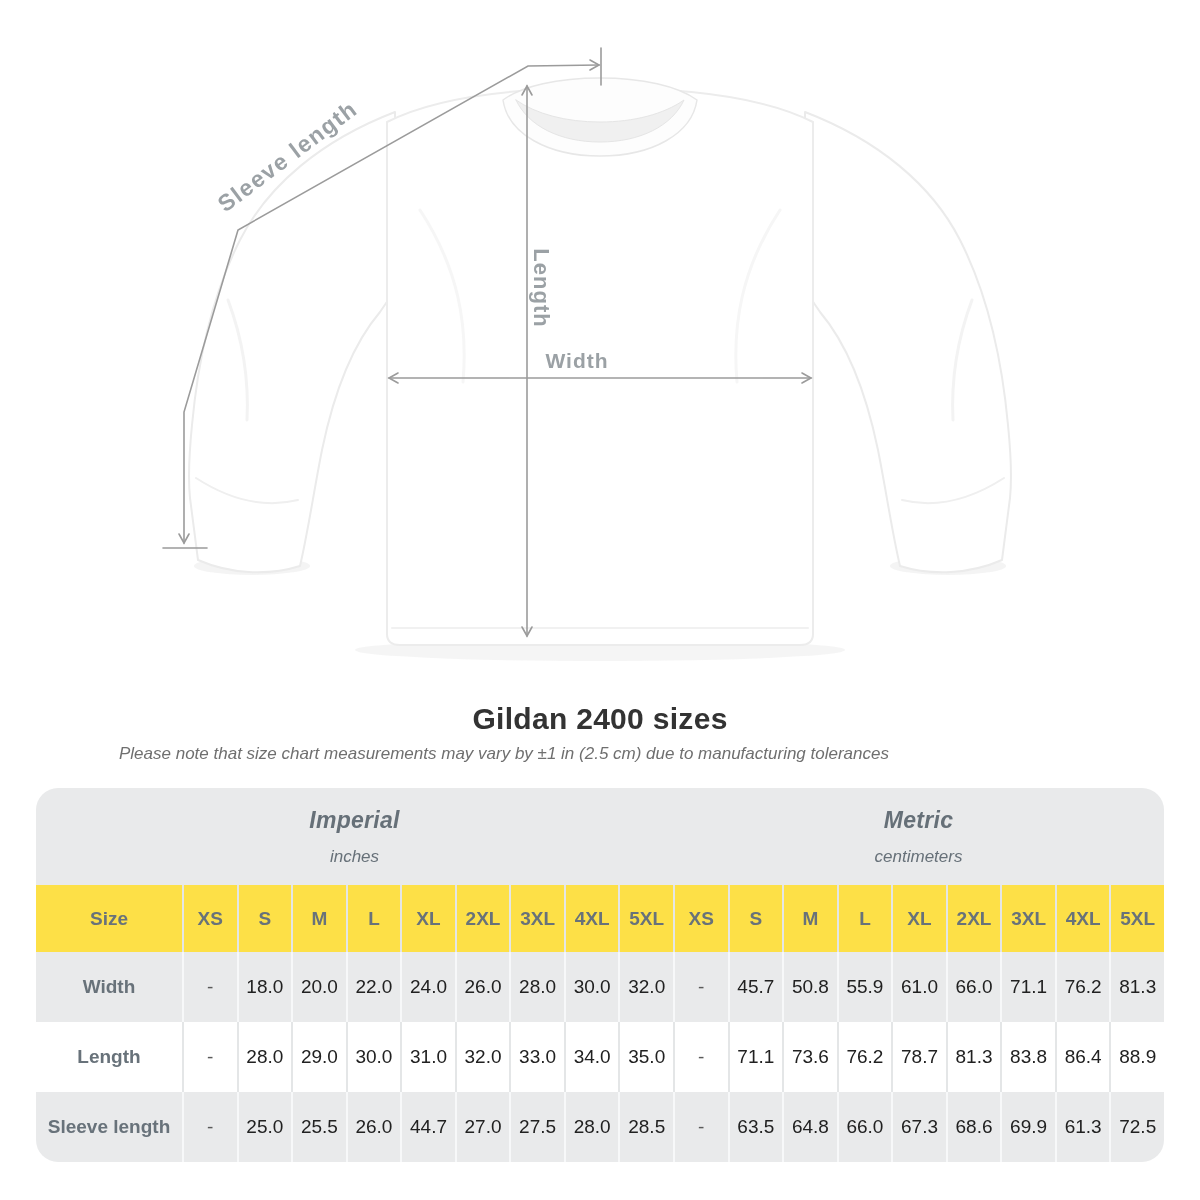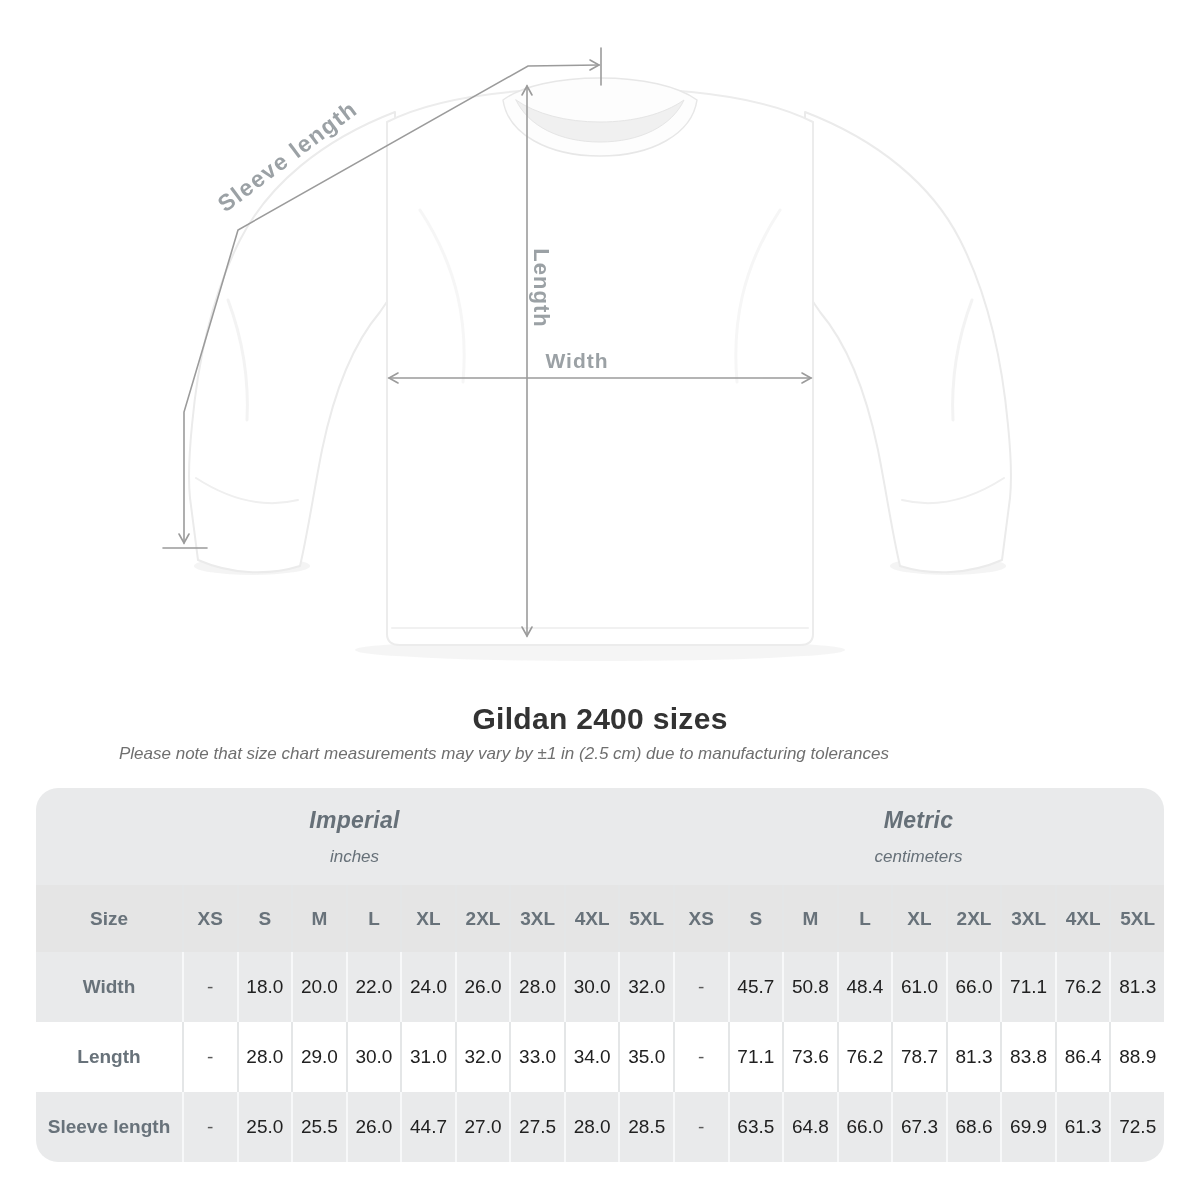--- a/index.html
+++ b/index.html
@@ -24,21 +24,21 @@
     position:absolute;left:36px;top:788px;width:1128px;
     border-radius:22px;overflow:hidden;background:#ffffff;
   }
   .band{display:grid;grid-template-columns:146px repeat(18,1fr);height:97px;background:#e9eaeb;}
   .band-cell{display:flex;flex-direction:column;align-items:center;justify-content:center;gap:13px;}
   .band-cell.imperial{grid-column:1/11;}
   .band-cell.metric{grid-column:11/20;}
   .g-title{font-size:23px;font-weight:bold;font-style:italic;color:#667078;letter-spacing:.3px;}
   .g-sub{font-size:17px;font-style:italic;color:#667078;}
   .row{display:grid;grid-template-columns:146px repeat(18,1fr);}
-  .row.r-head{height:67px;background:#e5e5e5;--sep:#e4e6e7;}
+  .row.r-head{height:67px;background:#fde047;--sep:#e4e6e7;}
   .row.r-white{height:70px;background:#ffffff;--sep:#e4e6e7;}
   .row.r-gray{height:70px;background:#e9eaeb;--sep:#f7f8f9;}
   .cell{display:flex;align-items:center;justify-content:center;font-size:19px;color:#212121;}
   .cell + .cell{border-left:2px solid var(--sep);}
   .cell.hdr,.cell.lab{font-weight:bold;color:#68727a;}
   .cell.dash{color:#5a5a5a;}
 </style>
 </head>
 <body>
 
@@ -166,21 +166,21 @@
       <div class="cell val">20.0</div>
       <div class="cell val">22.0</div>
       <div class="cell val">24.0</div>
       <div class="cell val">26.0</div>
       <div class="cell val">28.0</div>
       <div class="cell val">30.0</div>
       <div class="cell val">32.0</div>
       <div class="cell val dash">-</div>
       <div class="cell val">45.7</div>
       <div class="cell val">50.8</div>
-      <div class="cell val">48.4</div>
+      <div class="cell val">55.9</div>
       <div class="cell val">61.0</div>
       <div class="cell val">66.0</div>
       <div class="cell val">71.1</div>
       <div class="cell val">76.2</div>
       <div class="cell val">81.3</div>
     </div>
 
     <div class="row r-white">
       <div class="cell lab">Length</div>
       <div class="cell val dash">-</div>

